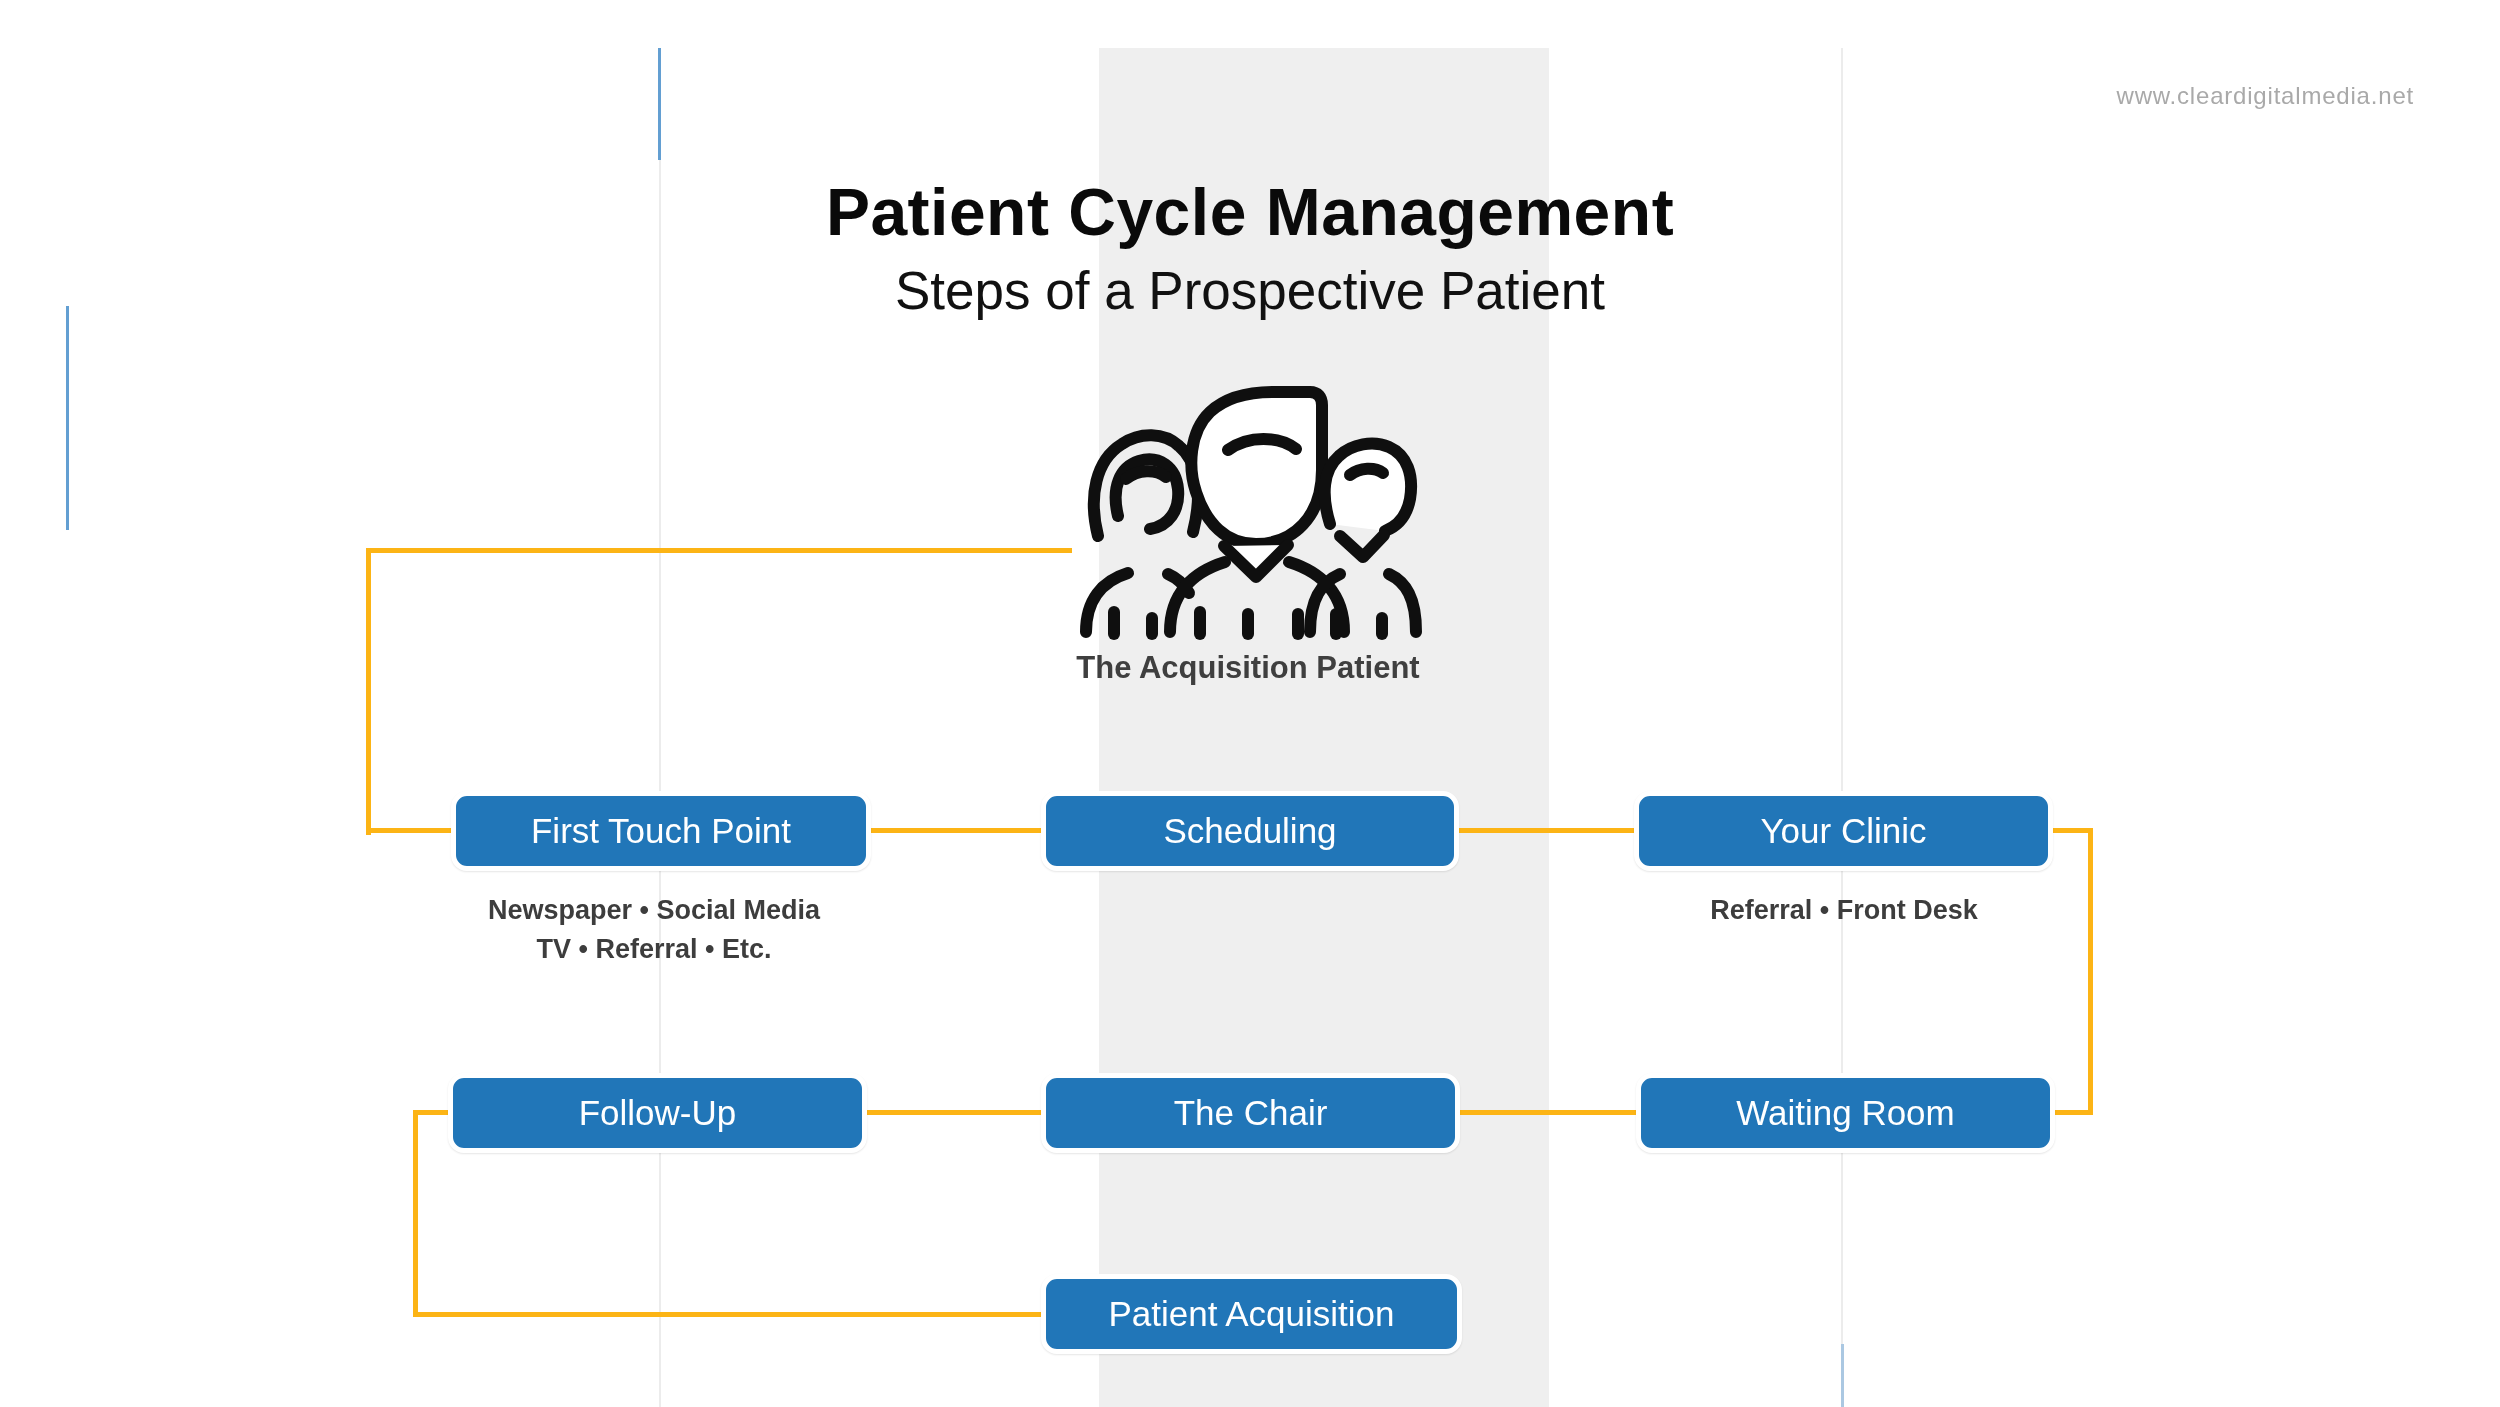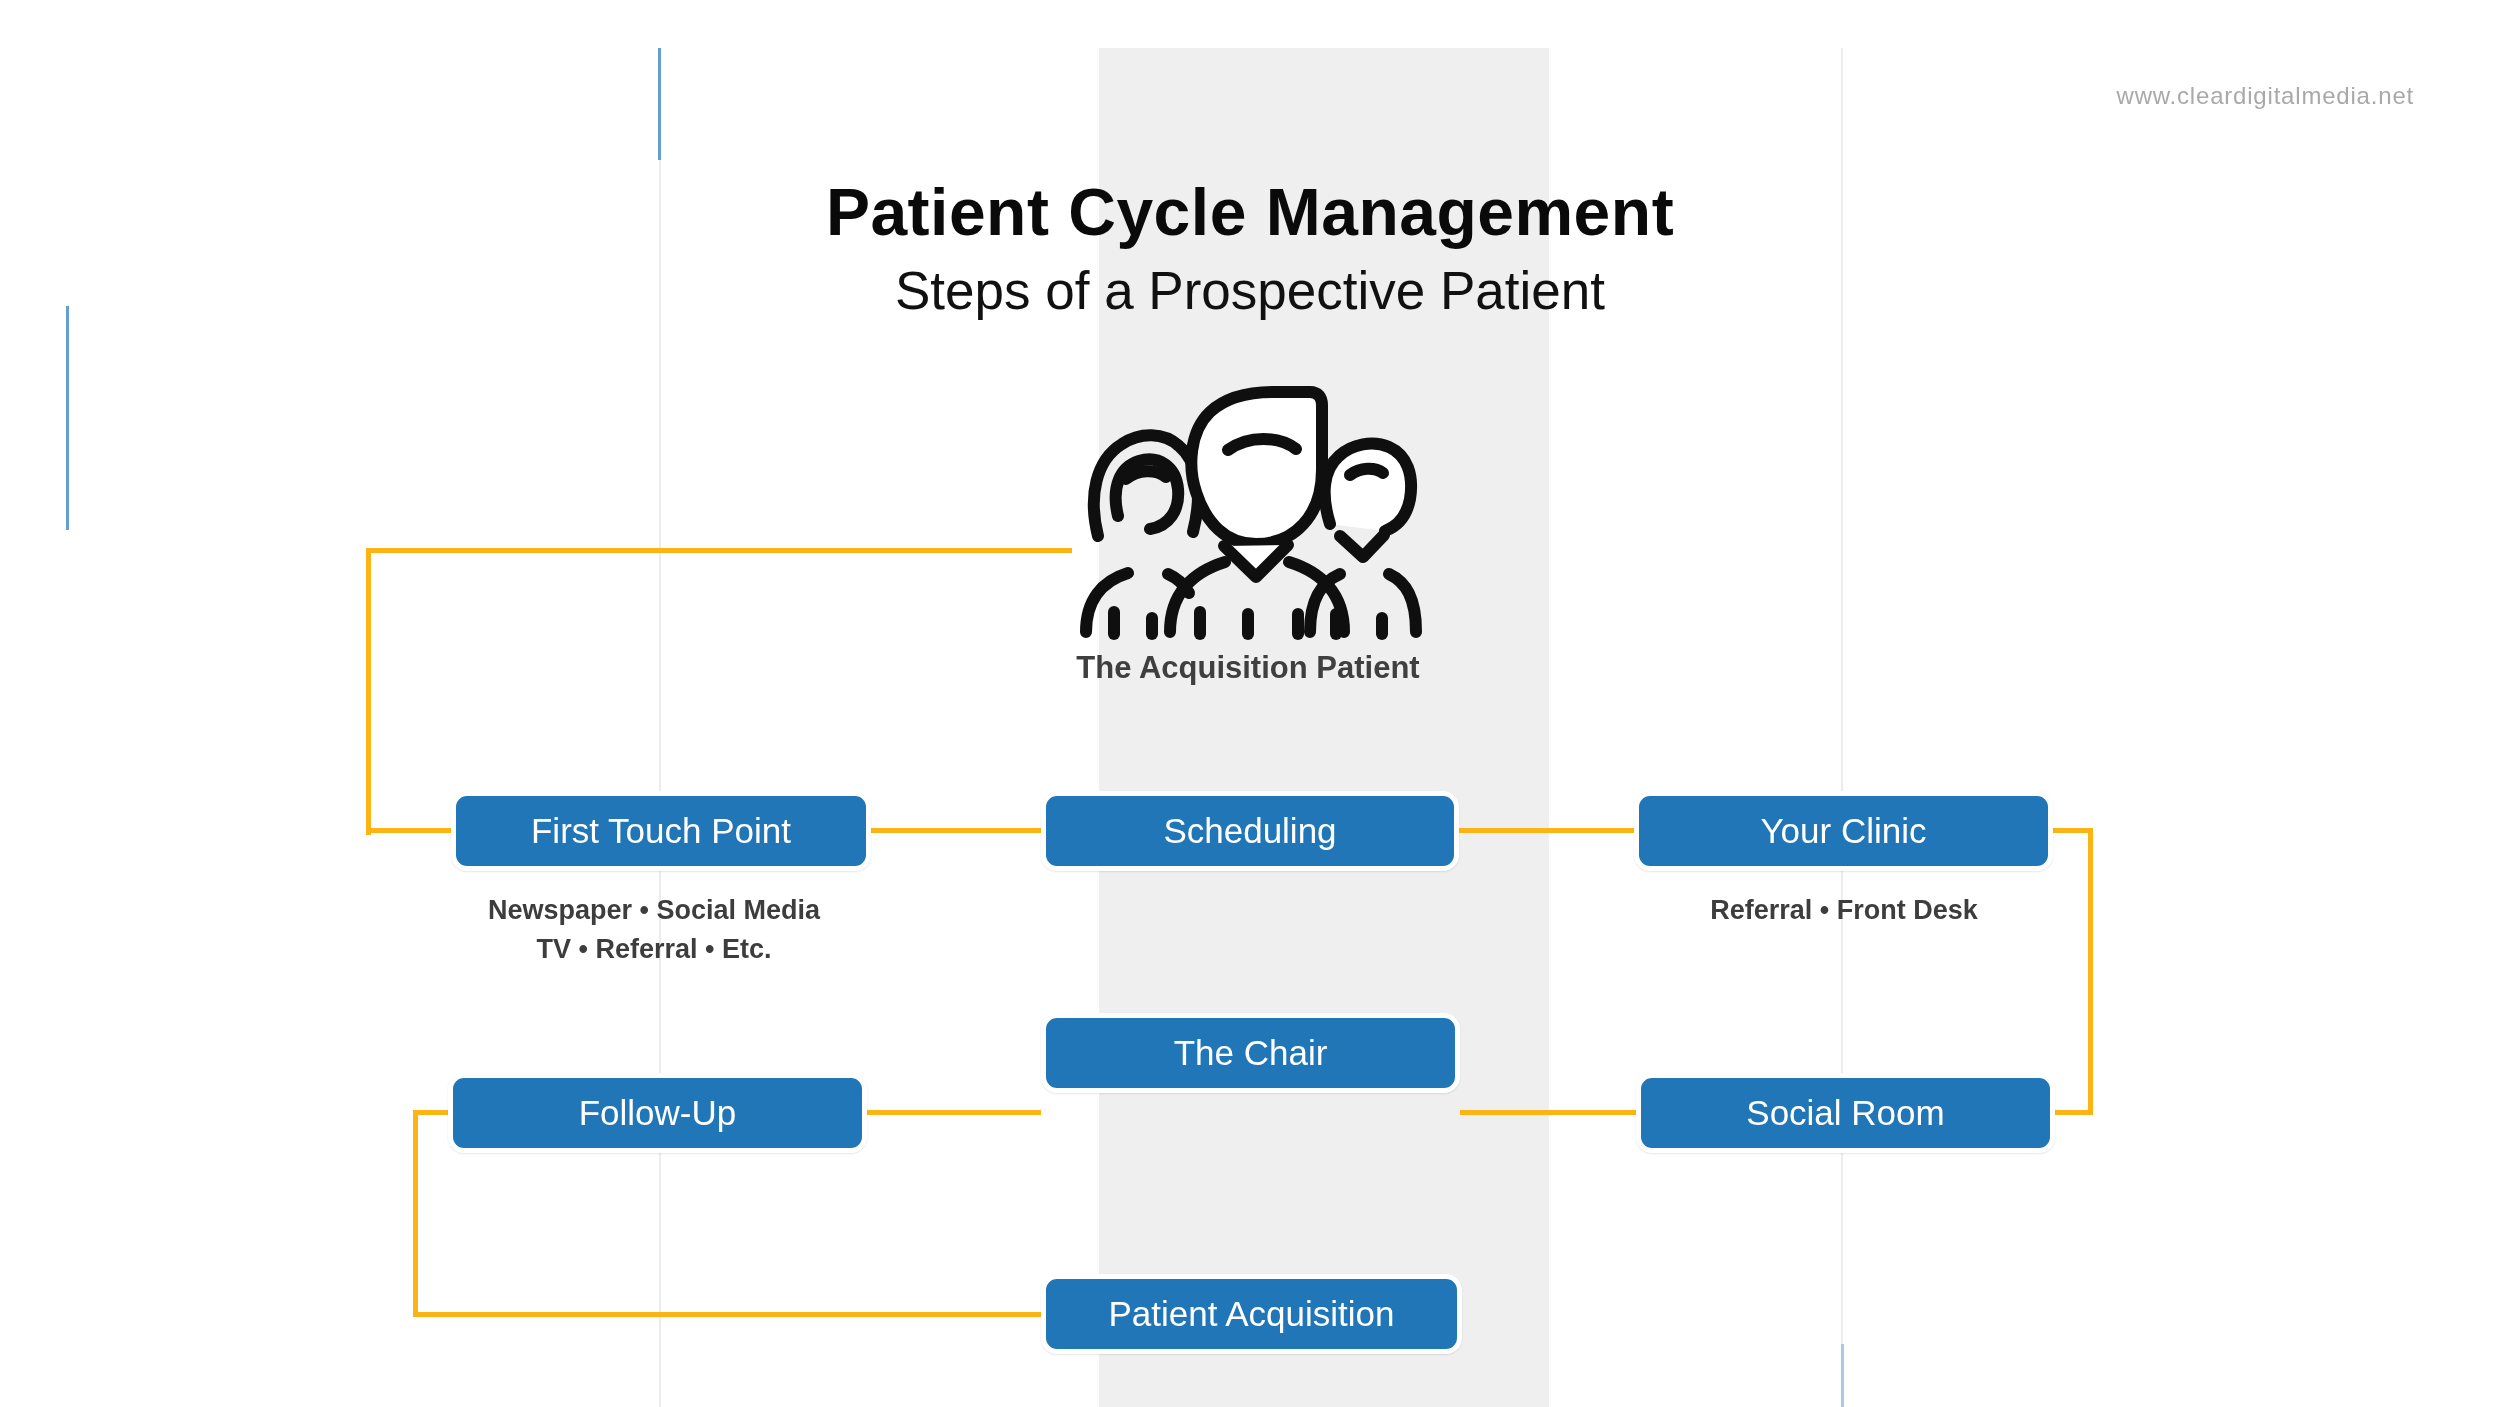--- a/index.html
+++ b/index.html
@@ -154,22 +154,22 @@
   <div>Newspaper • Social Media</div>
   <div>TV • Referral • Etc.</div>
 </div>
 <div class="abs caption" style="left:1594px; top:843px; width:500px;">
   <div>Referral • Front Desk</div>
 </div>
 
 <div class="abs node" style="left:448px;  top:1025px; width:419px; height:80px;">
   <span>Follow-Up</span>
 </div>
-<div class="abs node" style="left:1041px; top:965px; width:419px; height:80px;">
+<div class="abs node" style="left:1041px; top:1025px; width:419px; height:80px;">
   <span>The Chair</span>
 </div>
 <div class="abs node" style="left:1636px; top:1025px; width:419px; height:80px;">
-  <span>Social Room</span>
+  <span>Waiting Room</span>
 </div>
 
 <div class="abs node" style="left:1041px; top:1226px; width:421px; height:80px;justify-content:center;">
   <span>Patient Acquisition</span>
 </div>
 
 </body></html>

